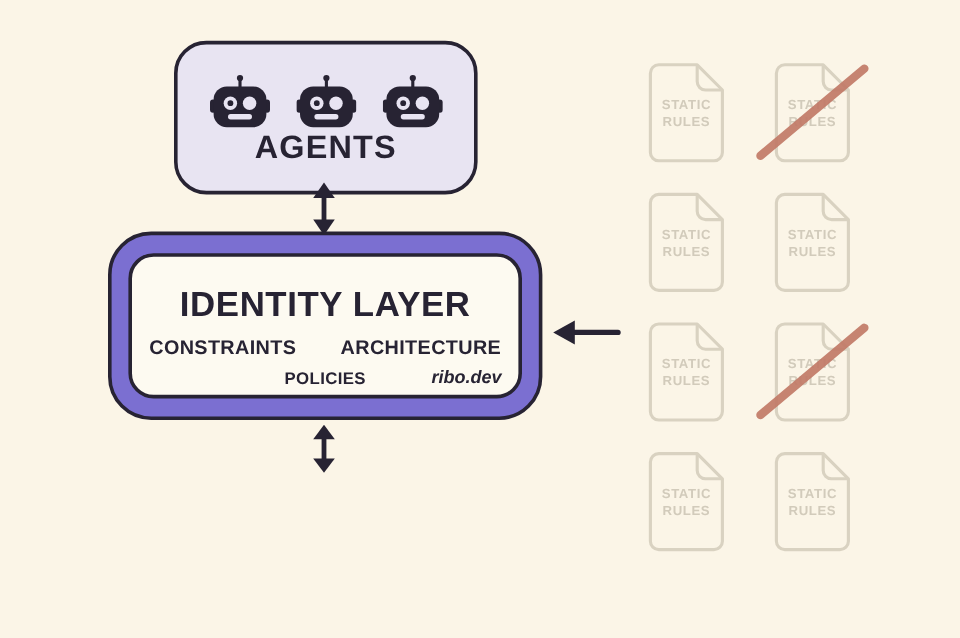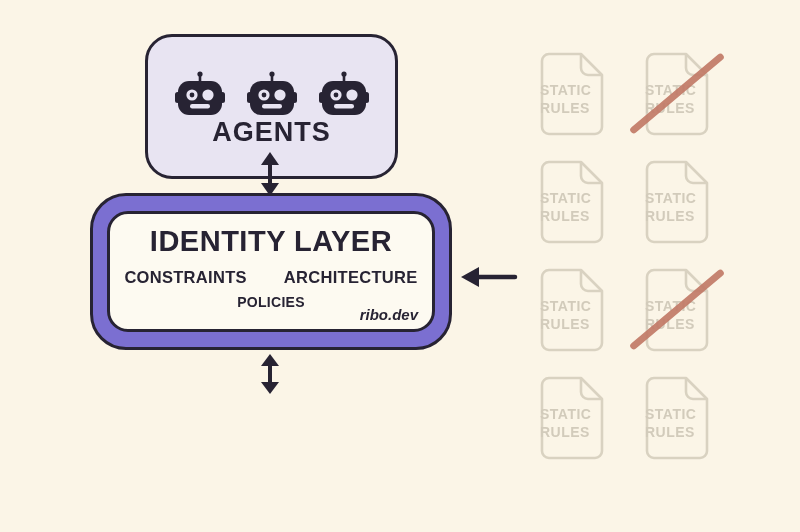--- a/index.html
+++ b/index.html
@@ -5,21 +5,21 @@
   html,body{margin:0;padding:0;}
   #canvas{
     position:relative;
     width:800px;height:532px;
     background:var(--bg);
     font-family:"Liberation Sans", sans-serif;
     overflow:hidden;
   }
   
   .agents-box{
-    position:absolute;left:145px;top:34px;width:253px;height:145px;
+    position:absolute;left:145px;top:34px;width:253px;height:128px;
     background:var(--lavender);
     border:3.5px solid var(--ink);
     border-radius:27px;
     box-sizing:border-box;
     display:flex;flex-direction:column;align-items:center;justify-content:center;
   }
   .robots-row{display:flex;gap:22px;margin-top:2px;}
   .robot{width:50px;height:46px;display:block;}
   .agents-label{
     color:var(--ink);font-weight:700;font-size:27px;letter-spacing:1px;
@@ -36,21 +36,21 @@
   .identity-inner{
     position:absolute;left:14px;top:15px;right:14px;bottom:15px;
     background:var(--cream);
     border:3px solid var(--ink);
     border-radius:21px;
     box-sizing:border-box;
     display:flex;flex-direction:column;align-items:center;
   }
   .identity-title{
     color:var(--ink);font-weight:700;font-size:29px;letter-spacing:.5px;
-    margin-top:13px;line-height:1;
+    margin-top:26px;line-height:1;
   }
   .identity-row1{
     display:flex;gap:37px;margin-top:13px;
     color:var(--ink);font-weight:700;font-size:16.5px;letter-spacing:.3px;line-height:1;
   }
   .identity-row2{
     margin-top:9px;
     color:var(--ink);font-weight:700;font-size:14px;letter-spacing:.3px;line-height:1;
   }
   .brand{
@@ -74,22 +74,22 @@
   
   .rules-grid{
     position:absolute;left:540px;top:52px;
     display:grid;grid-template-columns:64px 64px;grid-auto-rows:84px;
     column-gap:41px;row-gap:24px;
   }
   .doc{position:relative;width:64px;height:84px;}
   .doc-svg{position:absolute;left:0;top:0;}
   .doc-label{
     position:absolute;left:0;right:0;top:29px;
-    text-align:left;
-    color:var(--muted-text);font-weight:700;font-size:14px;letter-spacing:.5px;line-height:1.3;
+    text-align:center;
+    color:var(--muted-text);font-weight:700;font-size:11px;letter-spacing:.5px;line-height:1.3;
   }
   .strike{
     position:absolute;left:-28px;top:38px;width:120px;height:7px;
     background:var(--strike);border-radius:4px;
     transform:rotate(-40deg);
     opacity:.92;
   }
 </style>
 </head>
 <body>

